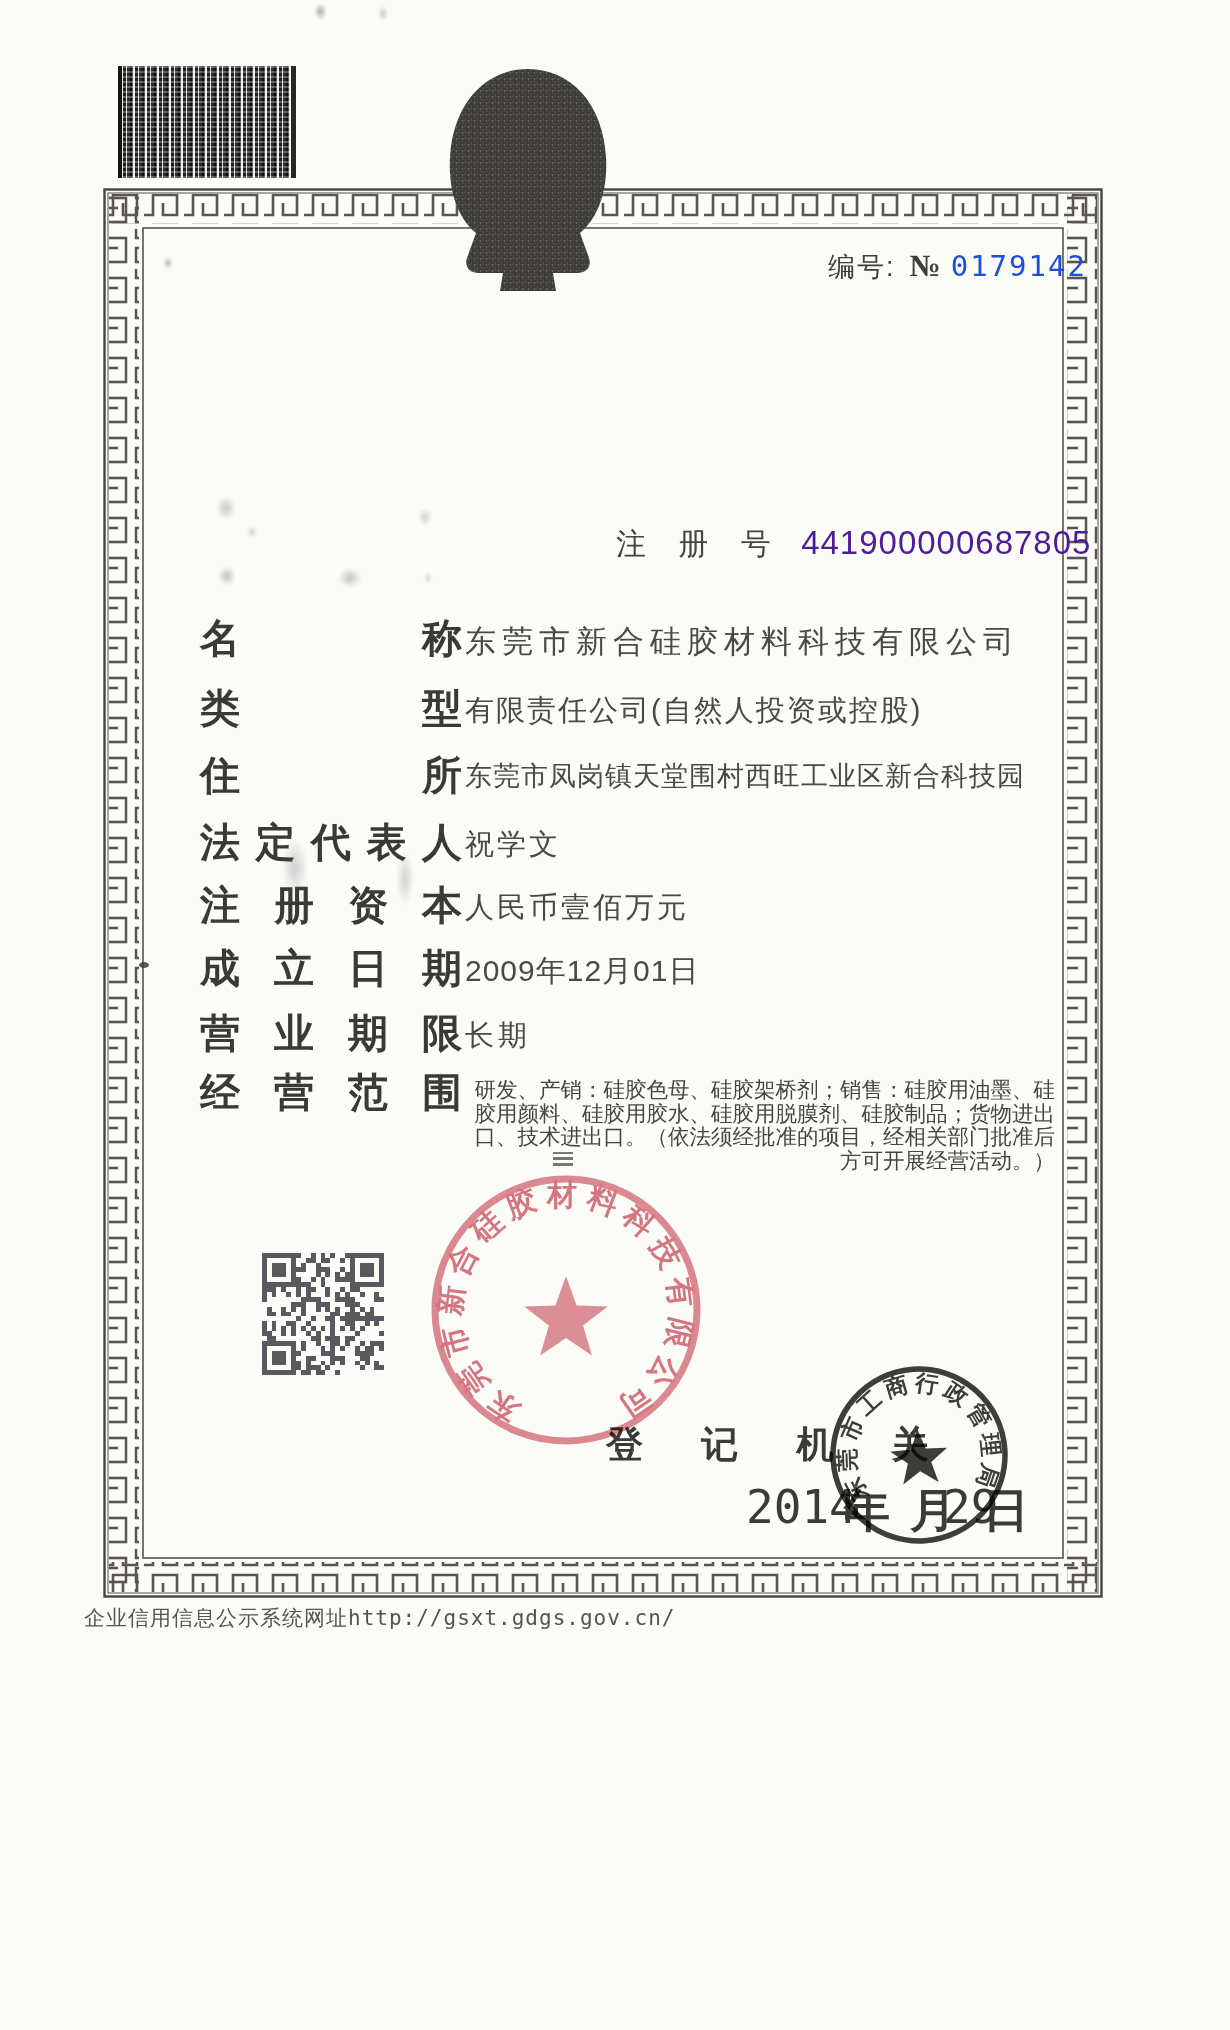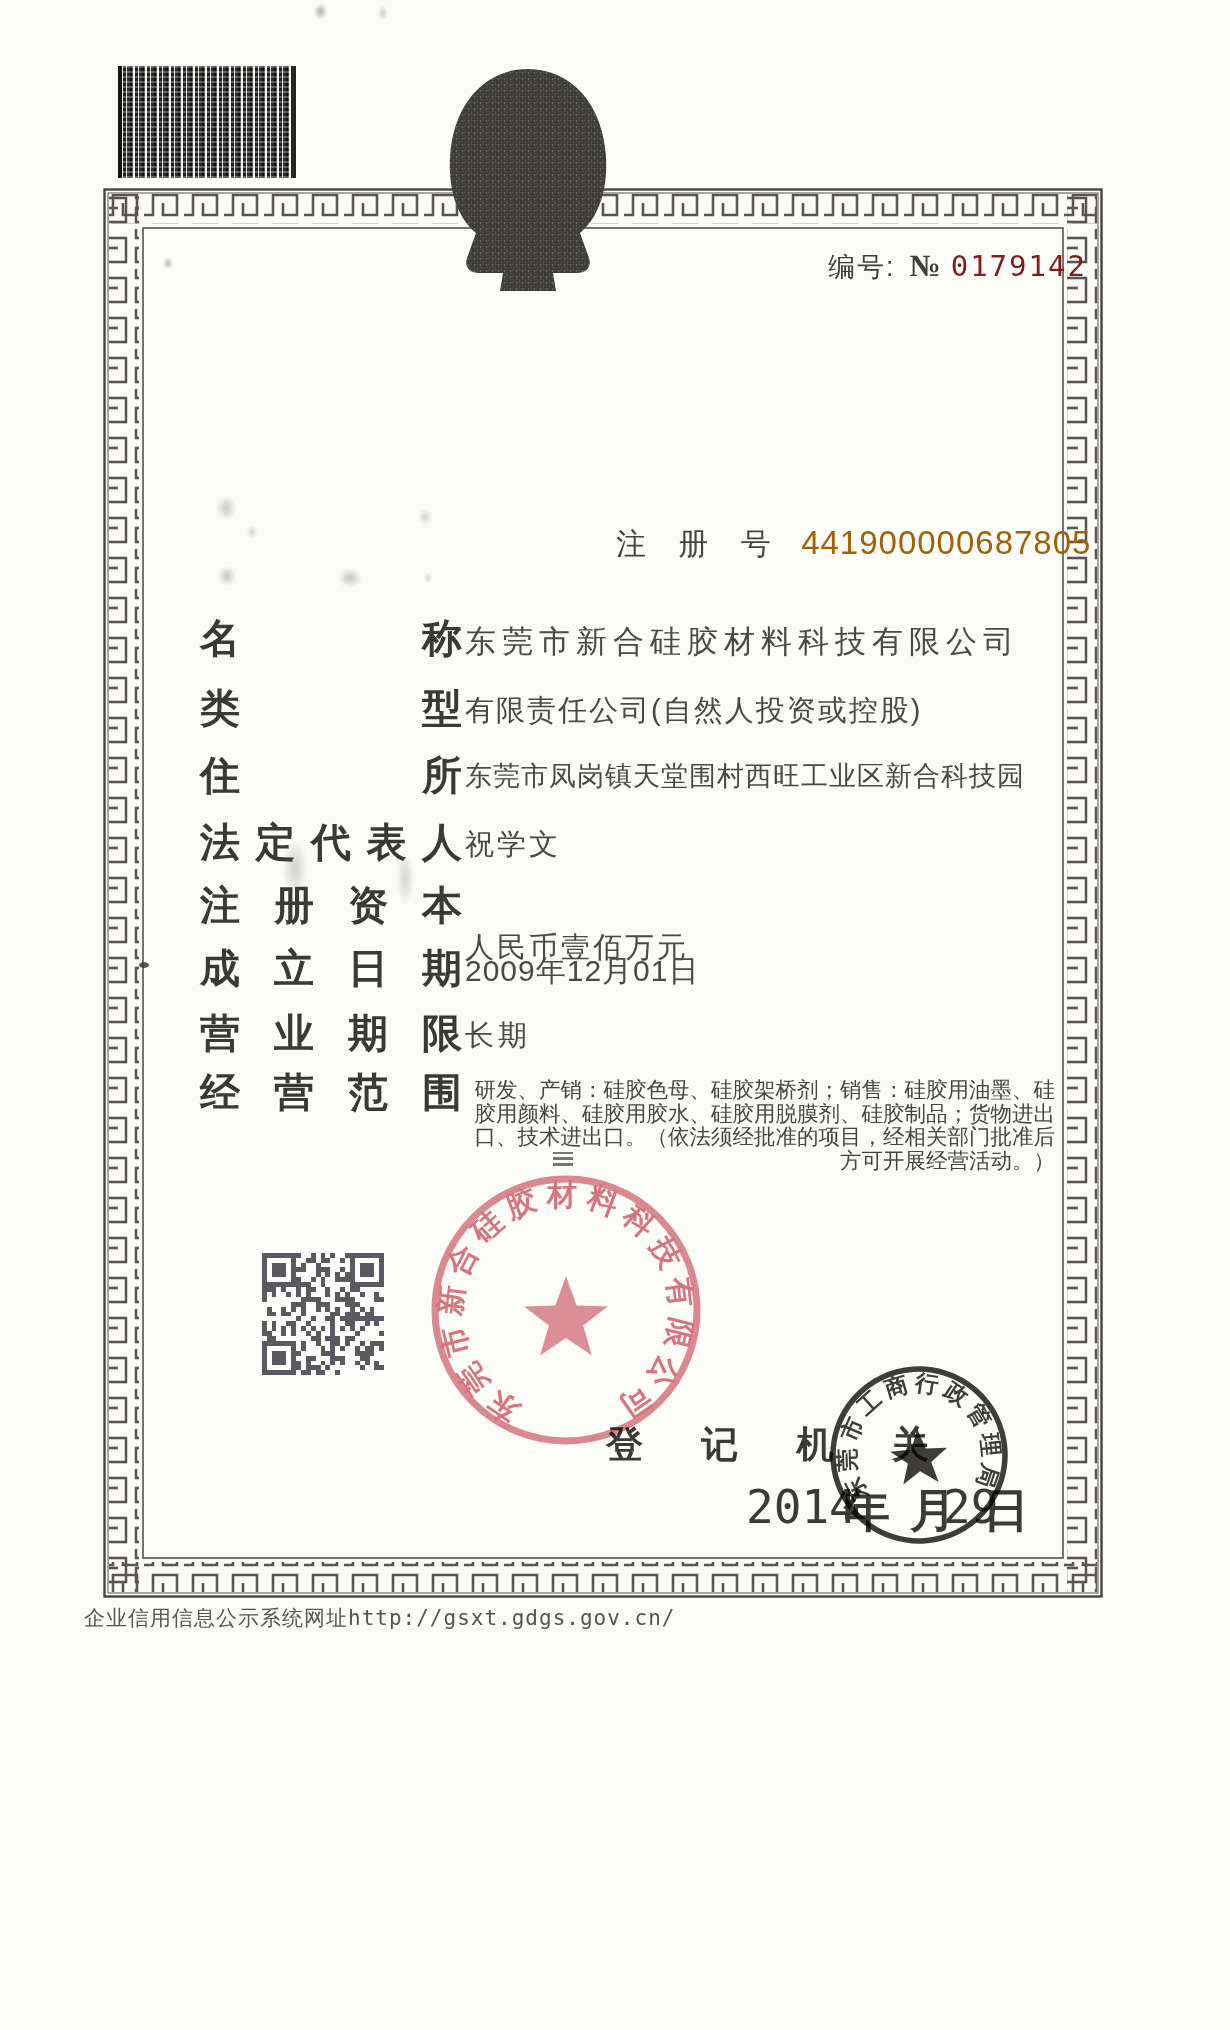--- a/index.html
+++ b/index.html
@@ -17,40 +17,40 @@
       repeating-linear-gradient(90deg,#161616 0 2px,#4d4d4d 2px 3px,#e9e9e6 3px 5px,#242424 5px 8px,#d9d9d5 8px 9px,#303030 9px 12px);
     filter:blur(.6px) contrast(1.05);
     box-shadow:inset 4px 0 0 #1a1a1a, inset -5px 0 0 #2a2a2a;
   }
   .emblem{position:absolute;left:437px;top:64px;width:182px;height:236px;filter:blur(.4px);z-index:3;}
   
   .frame{position:absolute;left:103px;top:188px;width:1000px;height:1410px;z-index:1;}
   
   .serial{position:absolute;left:828px;top:248px;z-index:2;white-space:nowrap;font-size:27px;color:#3e3d3a;letter-spacing:2px;}
   .serial .sym{font-family:"Liberation Serif", serif;font-weight:bold;font-size:31px;padding:0 8px 0 14px;}
-  .serial .num{font-family:"DejaVu Sans Mono", monospace;font-size:29px;color:#7f1d1d;}
+  .serial .num{font-family:"DejaVu Sans Mono", monospace;font-size:29px;color:#1d4ed8;}
   .title{
     position:absolute;left:272px;top:306px;z-index:2;
     font-size:134px;font-weight:900;letter-spacing:52px;color:#272622;
     white-space:nowrap;text-shadow:1px 1px 0 rgba(40,40,40,.35);
   }
   .regline{position:absolute;left:616px;top:524px;z-index:2;white-space:nowrap;}
   .regline .rlabel{font-size:30px;letter-spacing:12px;color:#45443f;font-weight:500;}
-  .regline .rnum{font-size:33px;color:#a16207;letter-spacing:1px;padding-left:14px;}
+  .regline .rnum{font-size:33px;color:#4c1d95;letter-spacing:1px;padding-left:14px;}
   .frow{position:absolute;left:200px;z-index:2;}
   .flabel{
     position:absolute;left:0;top:0;width:262px;font-size:40px;font-weight:600;color:#3a3935;
     text-align:justify;text-align-last:justify;text-justify:inter-character;white-space:nowrap4;
   }
   .fvalue{position:absolute;left:265px;top:10px;width:590px;color:#4a4946;white-space:nowrap;}
   .v-name{font-size:31px;letter-spacing:6px;}
   .v-type{font-size:29px;letter-spacing:2px;}
   .v-addr{font-size:27px;letter-spacing:1px;}
   .v-rep{font-size:29px;letter-spacing:3px;}
-  .v-cap{font-size:29px;letter-spacing:3px;margin-top:40px;}
+  .v-cap{font-size:29px;letter-spacing:3px;}
   .v-date{font-size:30px;letter-spacing:1px;}
   .v-term{font-size:29px;letter-spacing:4px;}
   .v-scope{font-size:21.5px;line-height:23.5px;letter-spacing:0;white-space:normal;font-weight:500;color:#454440;top:14px;text-align:right;}
   
   .qr{position:absolute;left:252px;top:1243px;width:142px;height:142px;z-index:2;opacity:.88;}
   
   .seal-company{position:absolute;left:424px;top:1168px;width:284px;height:284px;z-index:5;mix-blend-mode:multiply;opacity:.82;filter:blur(.3px);}
   .seal-registry{position:absolute;left:826px;top:1362px;width:186px;height:186px;z-index:6;mix-blend-mode:multiply;opacity:.92;transform:rotate(-4deg);}
   .registrar{position:absolute;left:606px;top:1420px;z-index:2;font-size:37px;font-weight:600;letter-spacing:24px;color:#3b3a37;white-space:nowrap;}
   .dateline{position:absolute;left:0;top:1480px;width:1230px;height:44px;z-index:2;color:#3a3a38;}

